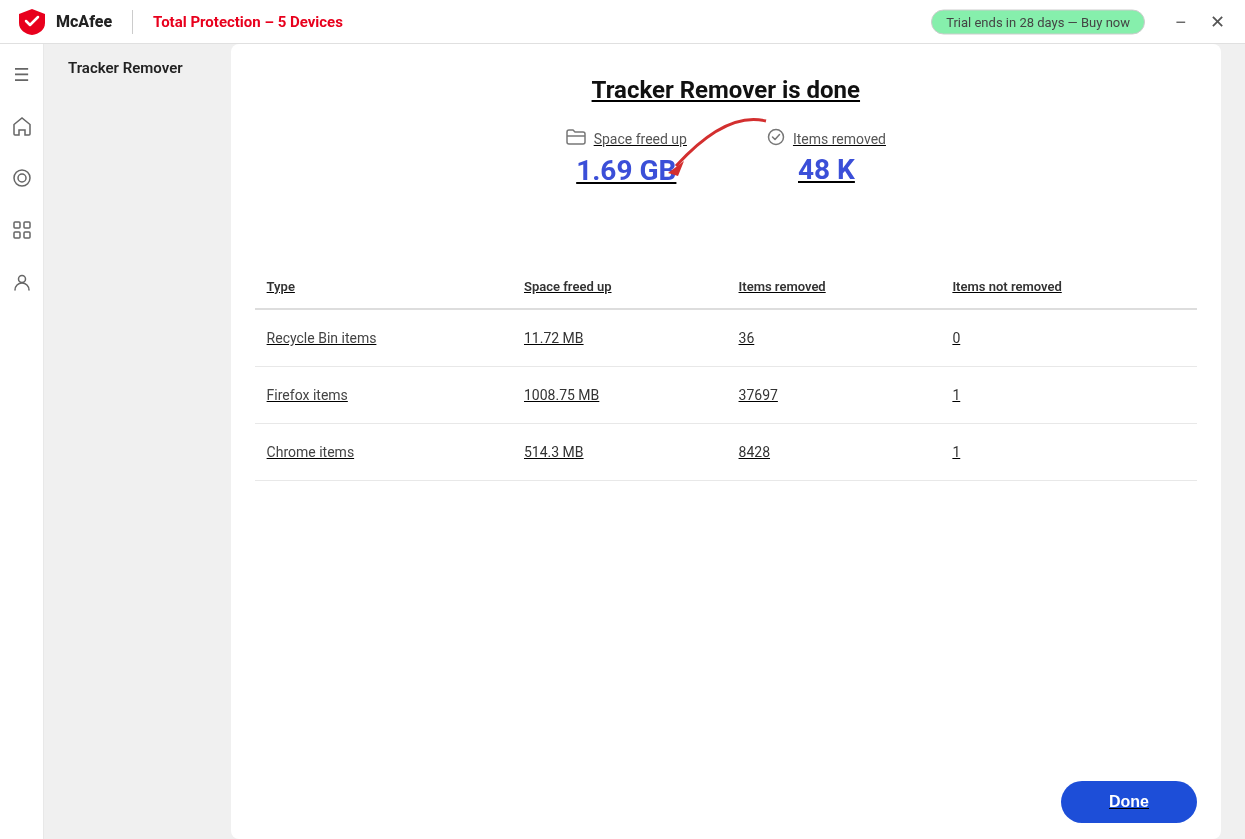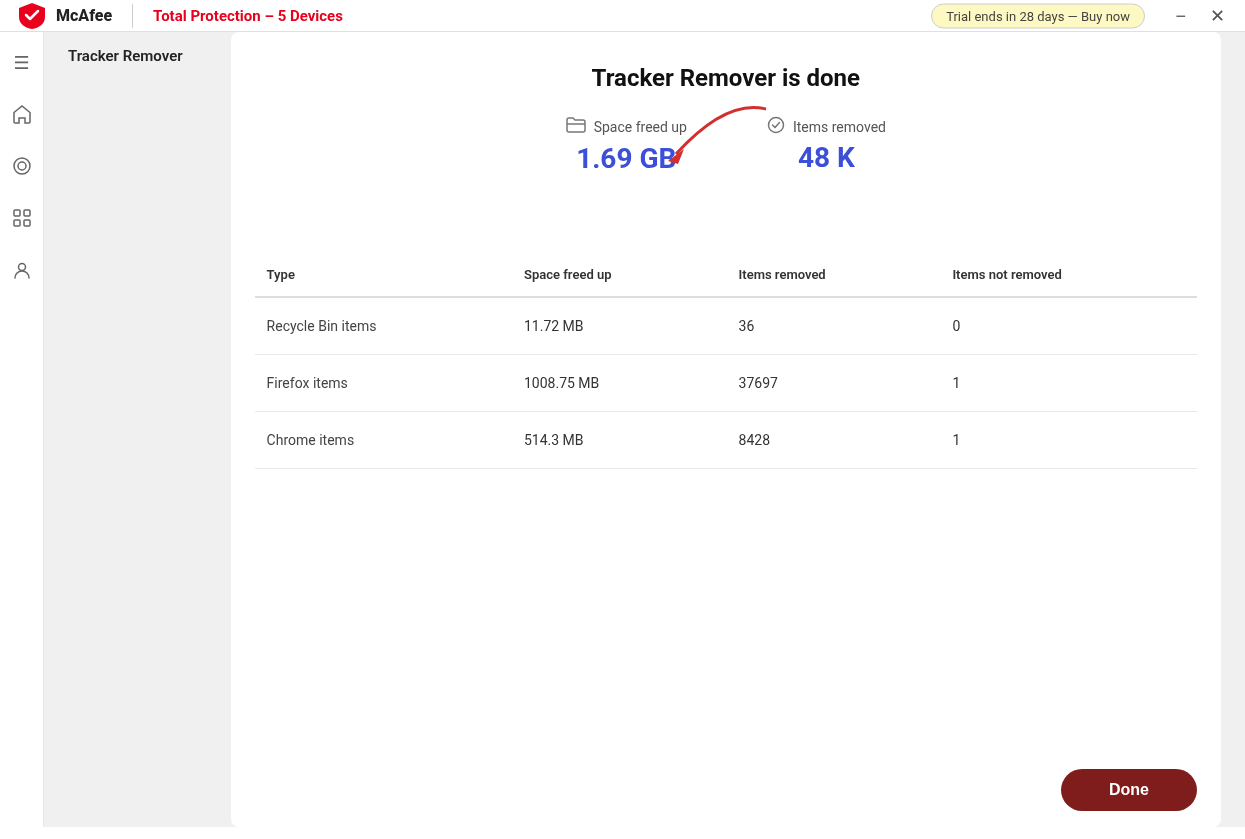--- a/index.html
+++ b/index.html
@@ -9,21 +9,21 @@
       width: 1245px;
       height: 839px;
       overflow: hidden;
       position: relative;
     }
 
     
     .titlebar {
       display: flex;
       align-items: center;
-      height: 32px;
+      height: 44px;
       background: #fff;
       border-bottom: 1px solid #e0e0e0;
       padding: 0 16px;
       position: relative;
     }
     .mcafee-logo {
       display: flex;
       align-items: center;
       gap: 8px;
     }
@@ -45,21 +45,21 @@
     .trial-badge {
       position: absolute;
       right: 100px;
       top: 50%;
       transform: translateY(-50%);
       border: 1px solid #ccc;
       border-radius: 20px;
       padding: 4px 14px;
       font-size: 13px;
       color: #444;
-      background: #fef9c3;
+      background: #86efac;
     }
     .window-controls {
       position: absolute;
       right: 16px;
       top: 50%;
       transform: translateY(-50%);
       display: flex;
       gap: 16px;
       align-items: center;
     }
@@ -123,20 +123,21 @@
 
     
     .card {
       margin: 0 24px 0 24px;
       background: #fff;
       border-radius: 8px;
       flex: 1;
       display: flex;
       flex-direction: column;
       overflow: hidden;
+      text-decoration: underline;
     }
 
     
     .summary-section {
       padding: 32px 40px 24px 40px;
       text-align: center;
     }
     .summary-title {
       font-size: 24px;
       font-weight: 700;
@@ -205,21 +206,21 @@
     .data-table::-webkit-scrollbar-track { background: #f0f0f0; }
     .data-table::-webkit-scrollbar-thumb { background: #ccc; border-radius: 3px; }
 
     
     .footer {
       padding: 16px 24px;
       display: flex;
       justify-content: flex-end;
     }
     .done-btn {
-      background: #7f1d1d;
+      background: #1d4ed8;
       color: #fff;
       border: none;
       border-radius: 24px;
       padding: 12px 48px;
       font-size: 16px;
       font-weight: 600;
       cursor: pointer;
     }
   </style>
 </head>

